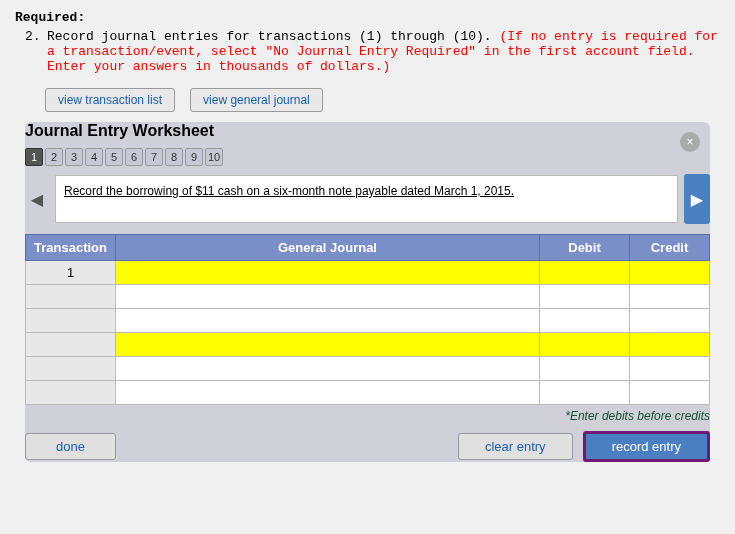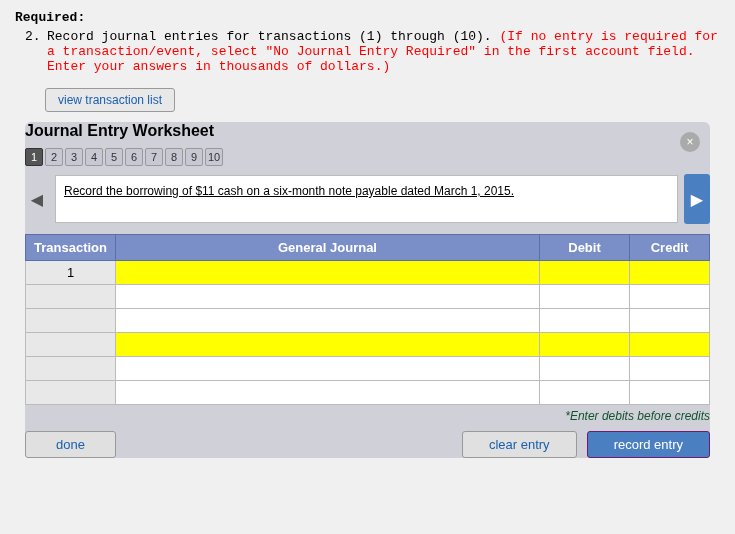--- a/index.html
+++ b/index.html
@@ -228,21 +228,21 @@
       background: #e0e0e0;
       border: 1px solid #999;
       padding: 5px 26px;
       font-size: 13px;
       color: #1a5fb0;
       cursor: pointer;
       border-radius: 3px;
     }
     .record-btn {
       background: #4a7fc1;
-      border: 1px solid #701a75;
+      border: 3px solid #701a75;
       padding: 5px 26px;
       font-size: 13px;
       color: #fff;
       cursor: pointer;
       border-radius: 3px;
     }
   </style>
 </head>
 <body>
 
@@ -251,20 +251,21 @@
   <div class="required-item">
     <span class="required-number">2.</span>
     <span>
       <span>Record journal entries for transactions (1) through (10).</span><span class="required-text-red"> (If no entry is required for a transaction/event, select "No Journal Entry Required" in the first account field. Enter your answers in thousands of dollars.)</span>
     </span>
   </div>
 </div>
 
 <div class="top-buttons">
   <button class="top-btn">view transaction list</button>
+  <button class="top-btn">view general journal</button>
 </div>
 
 <div class="worksheet-container">
   <div class="worksheet-title">Journal Entry Worksheet</div>
   <button class="close-btn">×</button>
 
   <div class="pagination" id="pagination-container">
       <span class="page-num active">1</span>
       <span class="page-num">2</span>
       <span class="page-num">3</span>

